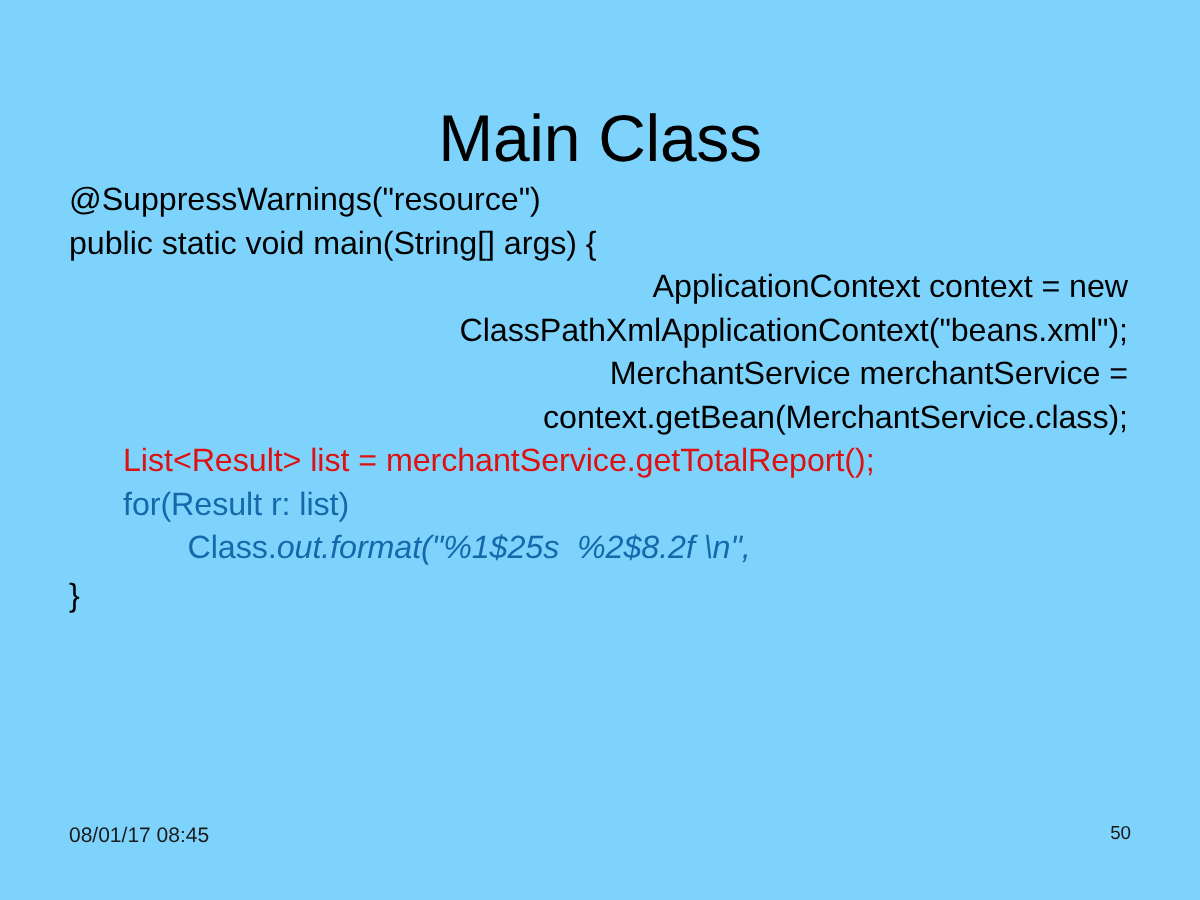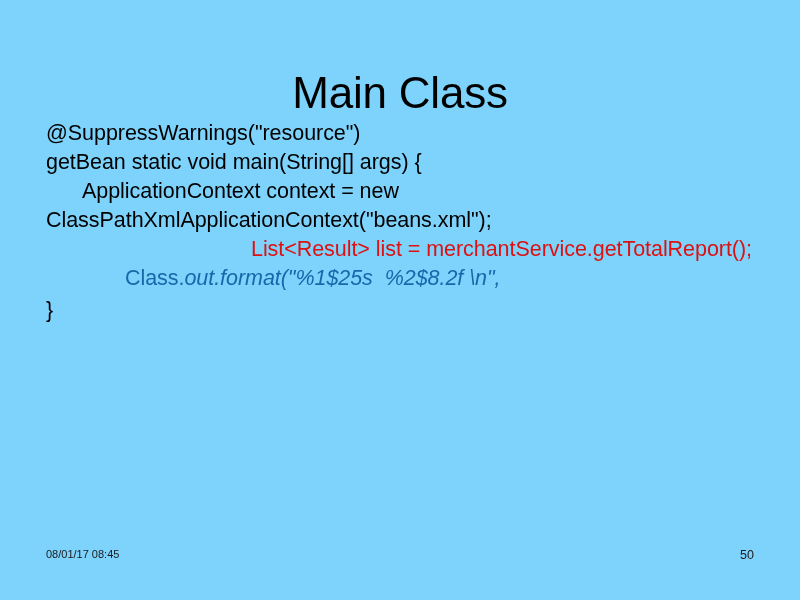--- a/index.html
+++ b/index.html
@@ -50,46 +50,46 @@
     font-family: "Liberation Sans", sans-serif;
     font-size: 21.5px;
     line-height: 29px;
     color: #000000;
     white-space: pre-wrap;
     word-break: normal;
     margin: 0;
     padding: 0;
     letter-spacing: -0.05px;
   }
-  .code-line.indent-1 { text-indent: 36px; }
+  .code-line.indent-1 { text-indent: 36px; text-align: right; }
   .code-line.indent-2 { padding-left: 36px; text-indent: 0; }
   .code-line.indent-3 { padding-left: 79px; text-indent: 0; }
   .code-line.indent-4 { padding-left: 160px; text-indent: 0; }
 
   .tok-black  { color: #000000; }
-  .tok-red    { color: #DD1111; text-align: right; }
+  .tok-red    { color: #DD1111; }
   .tok-blue   { color: #1569AB; }
   .tok-italic { font-style: italic; }
 
   .gap-sm { height: 3px; }
 
   
   #footer {
     position: absolute;
     left: 0;
     top: 548px;
     width: 800px;
     height: 24px;
   }
   #footer-date {
     position: absolute;
     left: 46px;
     top: 0;
     font-family: "Liberation Sans", sans-serif;
-    font-size: 11px;
+    font-size: 14px;
     color: #1a1a1a;
     white-space: pre;
   }
   #footer-pagenum {
     position: absolute;
     right: 46px;
     top: 0;
     font-family: "Liberation Sans", sans-serif;
     font-size: 12.5px;
     color: #1a1a1a;
@@ -103,27 +103,29 @@
 <div id="slide">
 
   <div id="title-block">
     <h1 id="slide-title">Main Class</h1>
   </div>
 
   <div id="body-block">
 
     <div class="code-line tok-black">@SuppressWarnings("resource")</div>
 
-    <div class="code-line tok-black">getBean static void main(String[] args) {</div>
+    <div class="code-line tok-black">public static void main(String[] args) {</div>
 
     <div class="code-line tok-black indent-1">ApplicationContext context = new ClassPathXmlApplicationContext("beans.xml");</div>
 
+    <div class="code-line tok-black indent-1">MerchantService merchantService = context.getBean(MerchantService.class);</div>
 
     <div class="code-line tok-red indent-2">List&lt;Result&gt; list = merchantService.getTotalReport();</div>
 
+    <div class="code-line tok-blue indent-2">for(Result r: list)</div>
 
     <div class="code-line tok-blue indent-3"><span class="tok-blue">Class.</span><span class="tok-blue tok-italic">out.format("%1$25s  %2$8.2f \n",</span></div>
 
 
     <div class="gap-sm"></div>
 
     <div class="code-line tok-black">}</div>
 
   </div>
 

